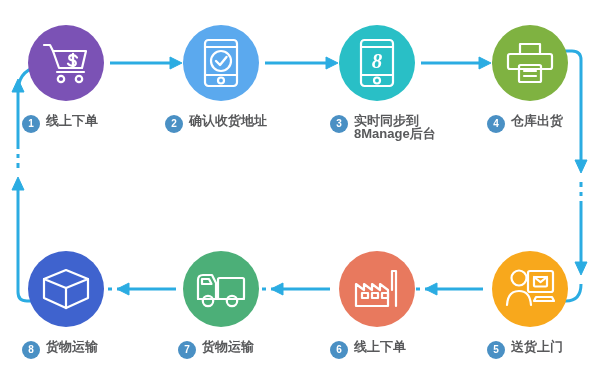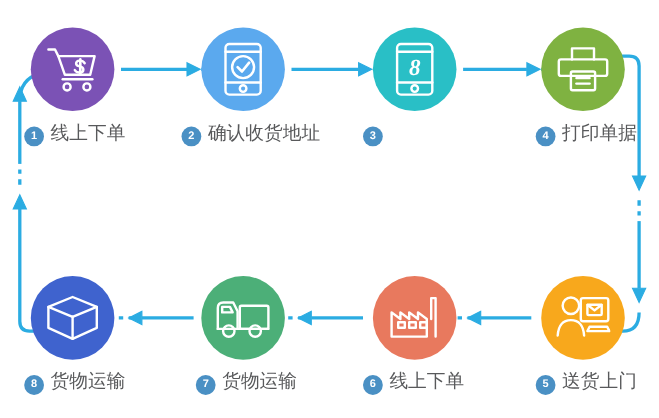--- a/index.html
+++ b/index.html
@@ -6,21 +6,21 @@
   body{width:599px;height:380px;font-family:"Liberation Sans","DejaVu Sans",sans-serif;overflow:hidden;}
   #stage{position:relative;width:599px;height:380px;}
   #flowlines{position:absolute;left:0;top:0;width:599px;height:380px;}
   .node{position:absolute;width:76px;height:76px;border-radius:50%;
         display:flex;align-items:center;justify-content:center;}
   .node svg{display:block;}
   .caption{position:absolute;display:flex;align-items:flex-start;gap:6px;height:30px;}
   .badge{width:18px;height:18px;border-radius:50%;flex:0 0 18px;
          display:flex;align-items:center;justify-content:center;
          font-size:10px;font-weight:bold;color:#ffffff;line-height:1;margin-top:1px;}
-  .cap-text{font-size:17px;color:#58595B;line-height:13px;white-space:pre-line;font-weight:normal;}
+  .cap-text{font-size:13px;color:#58595B;line-height:13px;white-space:pre-line;font-weight:bold;}
 </style>
 </head>
 <body>
 
 <div id="stage">
 
   <svg id="flowlines" viewBox="0 0 599 380">
     <g fill="none" stroke="#2BACE2" stroke-width="3">
 
       <line x1="110" y1="63" x2="170" y2="63"></line>
@@ -106,36 +106,38 @@
         <rect x="3" y="2" width="32" height="46" rx="3.5"></rect>
         <line x1="3" y1="9" x2="35" y2="9"></line>
         <line x1="3" y1="37" x2="35" y2="37"></line>
         <circle cx="19" cy="42.5" r="3"></circle>
         <text x="19" y="30" font-family="'Liberation Serif','DejaVu Serif',serif" font-size="21" font-style="italic" font-weight="bold" fill="#FFFFFF" stroke="none" text-anchor="middle">8</text>
       </svg>
     </span>
   </div>
   <div class="caption" style="left:330px;top:114px;">
     <span class="badge" style="background: rgb(74, 144, 196);">3</span>
+    <span class="cap-text" style="color: rgb(88, 89, 91);">实时同步到
+8Manage后台</span>
   </div>
 
   <div class="node" style="left: 492px; top: 25px; background: rgb(127, 178, 65);">
     <span>
       <svg width="50" height="44" viewBox="0 0 50 44" fill="none" stroke="#FFFFFF" stroke-width="2.2" stroke-linecap="round" stroke-linejoin="round">
         <path d="M15 13 V3 h20 v10"></path>
         <rect x="3" y="13" width="44" height="15" rx="2"></rect>
         <rect x="14" y="24" width="22" height="17" rx="1.5"></rect>
         <line x1="19" y1="30" x2="31" y2="30"></line>
         <line x1="19" y1="35" x2="31" y2="35"></line>
       </svg>
     </span>
   </div>
   <div class="caption" style="left:487px;top:114px;">
     <span class="badge" style="background: rgb(74, 144, 196);">4</span>
-    <span class="cap-text" style="color: rgb(88, 89, 91);">打印单据</span>
+    <span class="cap-text" style="color: rgb(88, 89, 91);">仓库出货</span>
   </div>
 
   <div class="node" style="left: 492px; top: 251px; background: rgb(248, 168, 28);">
     <span>
       <svg width="50" height="44" viewBox="0 0 50 44" fill="none" stroke="#FFFFFF" stroke-width="2.2" stroke-linecap="round" stroke-linejoin="round">
         <circle cx="14" cy="11" r="7.5"></circle>
         <path d="M2 38 q1-14 12-14 11 0 12 14"></path>
         <rect x="23" y="4" width="25" height="21" rx="2"></rect>
         <rect x="29" y="10" width="13" height="9.5" rx="1"></rect>
         <path d="M29 10 l6.5 5.2 6.5-5.2"></path>

